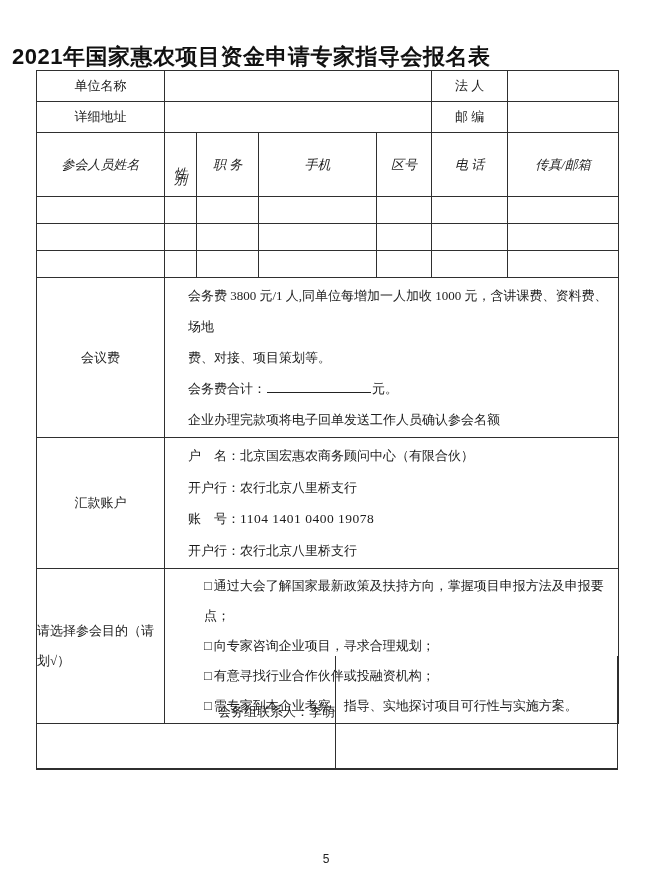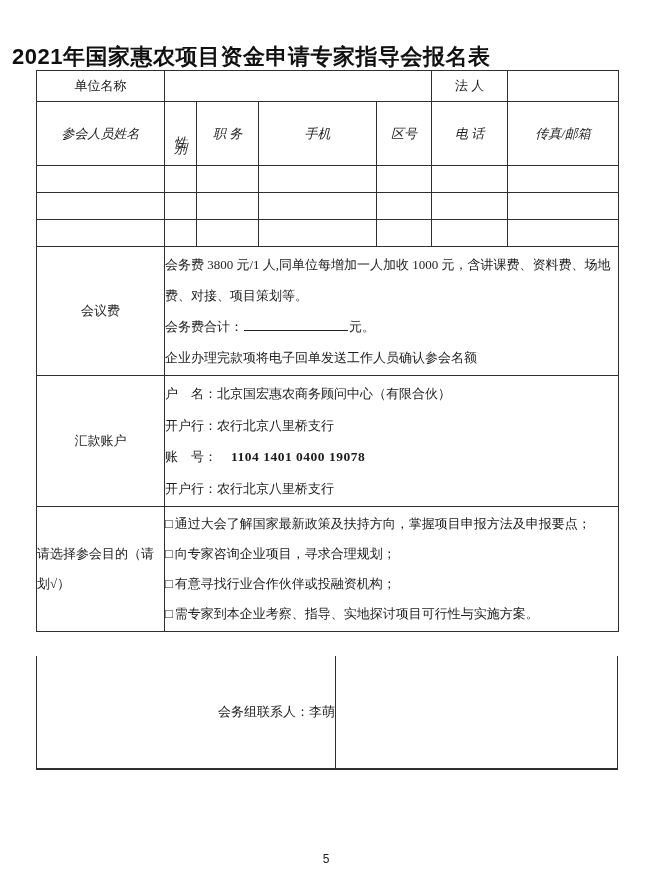--- a/index.html
+++ b/index.html
@@ -36,32 +36,32 @@
   tr.r-empty { height: 27px; }
   tr.r-fee   { height: 126px; }
   tr.r-acct  { height: 128px; }
   tr.r-purp  { height: 121px; }
 
   .vtext {
     writing-mode: vertical-rl; text-orientation: upright;
     letter-spacing: 7px; display: inline-block; line-height: 1;
   }
 
-  .content { padding: 2px 6px 2px 0; text-align: left; }
+  .content { padding: 2px 6px 2px 23px; text-align: left; }
   .content p { margin: 0; }
   .fee-cell  p { line-height: 31px; }
   .acct-cell p { line-height: 31.5px; }
-  .purp-cell p { line-height: 30px; }
+  .purp-cell p { line-height: 30px; margin-left: 16px; }
 
   .uline {
     display: inline-block; width: 104px; height: 14px;
     border-bottom: 1px solid #222; vertical-align: baseline;
     margin: 0 1px;
   }
-  .bold-val { font-weight: bold; font-size: 13.5px; letter-spacing: 0.5px; margin-left: 14px; }
+  .bold-val { font-weight: normal; font-size: 13.5px; letter-spacing: 0.5px; }
   .chk { display: inline-block; margin-right: 2px; }
 
   .purp-label p { margin: 0; line-height: 30px; text-align: left; }
 
   .contact {
     position: absolute; top: 656px; left: 36px;
     width: 582px; height: 114px;
     display: flex;
     border: 1px solid #2f2f2f; border-top: none;
     border-bottom-width: 2px;
@@ -100,20 +100,26 @@
     </colgroup>
 
     <tbody>
         <tr class="r-top">
       <td class="lbl">单位名称</td>
       <td colspan="4"></td>
       <td class="lbl">法 人</td>
       <td></td>
     </tr>
 
+    <tr class="r-top">
+      <td class="lbl">详细地址</td>
+      <td colspan="4"></td>
+      <td class="lbl">邮 编</td>
+      <td></td>
+    </tr>
 
     <tr class="r-head">
       <td class="lbl">参会人员姓名</td>
       <td class="lbl"><span class="vtext">性别</span></td>
       <td class="lbl">职 务</td>
       <td class="lbl">手机</td>
       <td class="lbl">区号</td>
       <td class="lbl">电 话</td>
       <td class="lbl">传真/邮箱</td>
     </tr>

